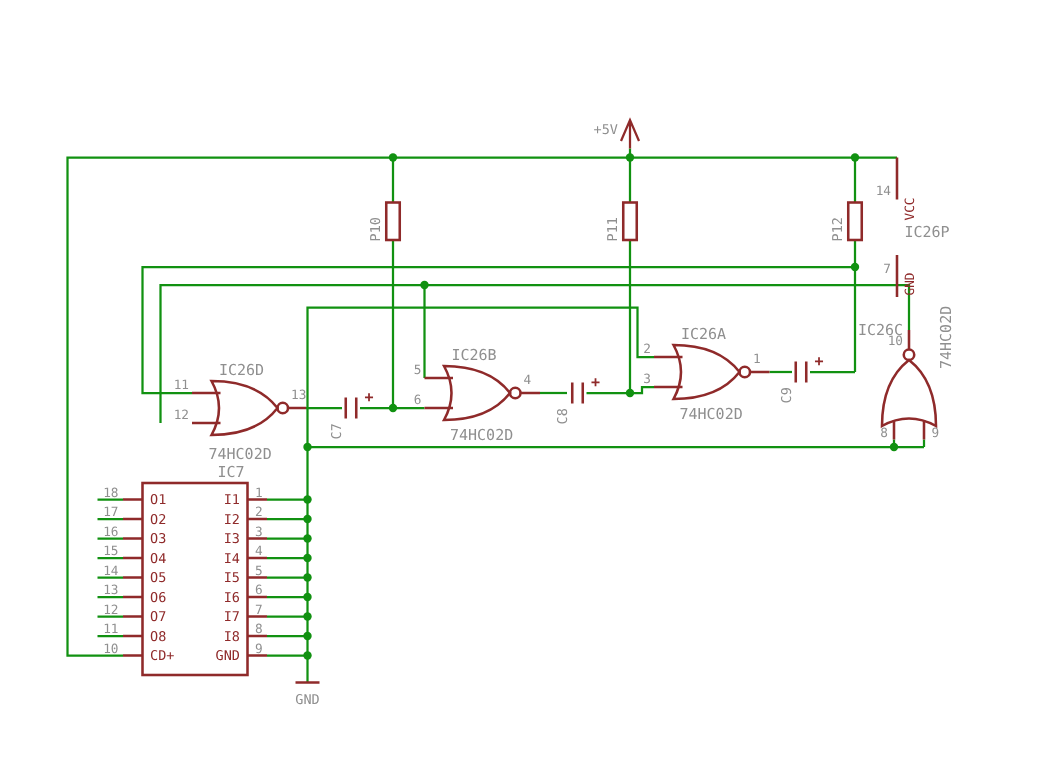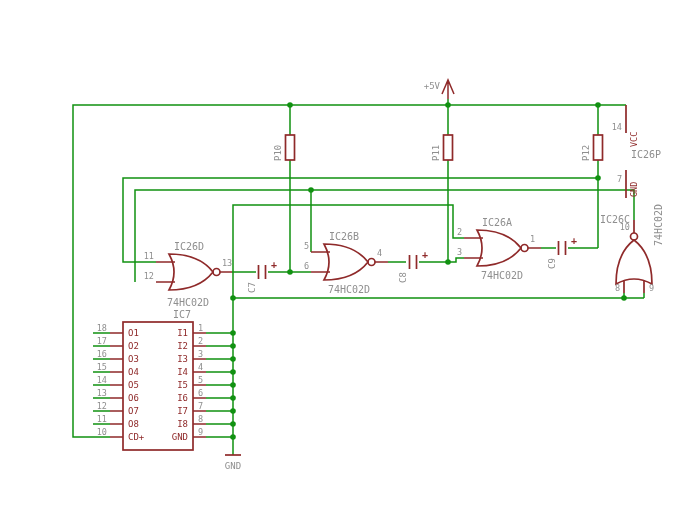--- a/index.html
+++ b/index.html
@@ -1,16 +1,16 @@
 <!DOCTYPE html>
 <html><head>
 <meta charset="utf-8">
 <style>
   html,body{margin:0;padding:0;background:#ffffff;}
-  .stage{width:652px;height:509px;position:relative;background:#ffffff;overflow:hidden;padding-left:28px;}
+  .stage{width:652px;height:509px;position:relative;background:#ffffff;overflow:hidden;}
   svg{display:block;}
   svg text{font-family:"DejaVu Sans Mono","Liberation Mono",monospace;}
   .wire{stroke:#119111;stroke-width:1.5;fill:none;}
   .dot{fill:#119111;stroke:none;}
   .sym{stroke:#8f2a2a;stroke-width:1.7;fill:none;}
   .symthin{stroke:#8f2a2a;stroke-width:1.5;fill:none;}
   .lbl{fill:#8f8f8f;font-size:10px;}
   .smlbl{fill:#8f8f8f;font-size:9px;}
   .num{fill:#8f8f8f;font-size:8.5px;}
   .pname{fill:#8f2a2a;font-size:8.5px;}

